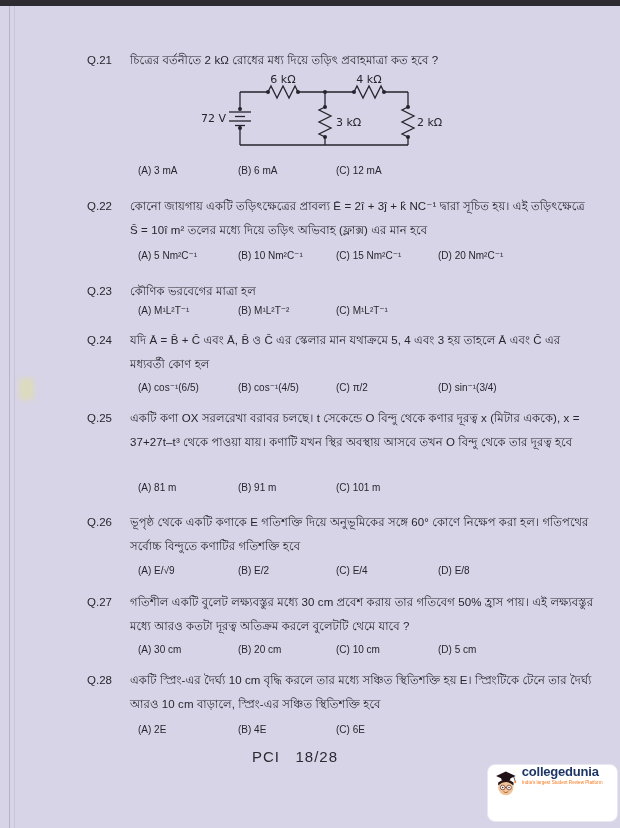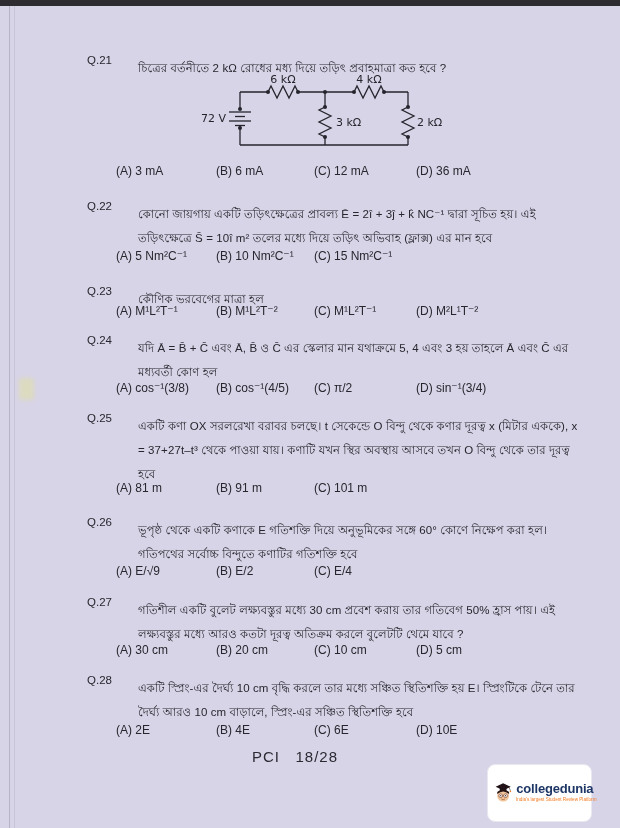--- a/index.html
+++ b/index.html
@@ -8,34 +8,34 @@
     background:#d8d4e7;color:#26262e;
     font-family:"Liberation Sans","DejaVu Sans",sans-serif;
   }
   .scan-top{position:absolute;top:0;left:0;width:620px;height:6px;background:#2e2b31}
   .scan-line-a{position:absolute;top:6px;bottom:0;left:9px;width:1px;background:rgba(100,95,125,.28)}
   .scan-line-b{position:absolute;top:6px;bottom:0;left:14px;width:1px;background:rgba(120,115,145,.16)}
   .smudge{position:absolute;left:19px;top:378px;width:15px;height:22px;background:rgba(224,224,160,.55);filter:blur(2px);border-radius:3px}
 
   .q{position:absolute;left:87px;width:508px}
   .qnum{position:absolute;left:0;top:0;font-weight:400;font-size:11.5px;line-height:24px}
-  .qtext{margin:8px;padding-left:43px;font-size:11.5px;line-height:24px;letter-spacing:.1px}
-  .opts{position:absolute;left:116px;width:472px;display:grid;grid-template-columns:100px 98px 102px auto;font-size:12px;line-height:14px}
+  .qtext{margin:0;padding-left:43px;font-size:11.5px;line-height:24px;letter-spacing:.1px}
+  .opts{position:absolute;left:138px;width:472px;display:grid;grid-template-columns:100px 98px 102px auto;font-size:10px;line-height:14px}
   .opt{white-space:nowrap}
 
   .fig{position:absolute;left:195px;top:72px}
   .fig path,.fig line{stroke:#25252d;stroke-width:1.3;fill:none}
   .fig circle{fill:#25252d;stroke:none}
   .fig text{font-size:11px;fill:#25252d;font-family:"DejaVu Sans","Liberation Sans",sans-serif}
 
   .footer{position:absolute;left:252px;top:748px;font-size:15px;letter-spacing:1px;white-space:pre;color:#2a2a33}
 
-  .logo{position:absolute;left:487px;top:764px;width:105px;height:58px;background:#ffffff;
+  .logo{position:absolute;left:487px;top:764px;width:131px;height:58px;background:#ffffff;
         border-radius:8px;border:1px solid #e9e8f1;box-sizing:border-box;
-        display:flex;align-items:center;padding:0 5px 0 6px}
+        display:flex;padding:0 5px 0 6px}
   .logo-txt{display:flex;flex-direction:column;margin-left:4px;min-width:0}
   .brand{font-size:13px;font-weight:700;color:#1d3666;letter-spacing:-.2px;line-height:1;white-space:nowrap}
   .tagline{font-size:7px;color:#f47a1f;transform:scale(.66);transform-origin:left top;white-space:nowrap;margin-top:2px;line-height:1}
 </style>
 </head>
 <body>
 
 <div>
   <div class="scan-top"></div>
   <div class="scan-line-a"></div>
@@ -85,50 +85,49 @@
     <text x="174" y="11" text-anchor="middle">4 kΩ</text>
     <text x="141" y="54">3 kΩ</text>
     <text x="222" y="54">2 kΩ</text>
     <text x="31" y="50" text-anchor="end">72 V</text>
   </svg>
 
   <div class="opts" style="top:164px">
     <span class="opt">(A) 3 mA</span>
     <span class="opt">(B) 6 mA</span>
     <span class="opt">(C) 12 mA</span>
-    <span class="opt">(D) 36 mA</span>
   </div>
 
   <section class="q" style="top:194px">
     <span class="qnum">Q.22</span>
     <p class="qtext">কোনো জায়গায় একটি তড়িৎক্ষেত্রের প্রাবল্য Ē = 2î + 3ĵ + k̂  NC⁻¹ দ্বারা সূচিত হয়। এই তড়িৎক্ষেত্রে S̄ = 10î  m² তলের মধ্যে দিয়ে তড়িৎ অভিবাহ (ফ্লাক্স) এর মান হবে</p>
   </section>
   <div class="opts" style="top:249px">
     <span class="opt">(A) 5 Nm²C⁻¹</span>
     <span class="opt">(B) 10 Nm²C⁻¹</span>
     <span class="opt">(C) 15 Nm²C⁻¹</span>
+    <span class="opt">(D) 20 Nm²C⁻¹</span>
   </div>
 
   <section class="q" style="top:279px">
     <span class="qnum">Q.23</span>
     <p class="qtext">কৌণিক ভরবেগের মাত্রা হল</p>
   </section>
   <div class="opts" style="top:304px">
     <span class="opt">(A) M¹L²T⁻¹</span>
     <span class="opt">(B) M¹L²T⁻²</span>
     <span class="opt">(C) M¹L²T⁻¹</span>
-    <span class="opt">(D) M²L¹T⁻²</span>
   </div>
 
   <section class="q" style="top:328px">
     <span class="qnum">Q.24</span>
     <p class="qtext">যদি Ā = B̄ + C̄ এবং Ā, B̄ ও C̄ এর স্কেলার মান যথাক্রমে 5, 4 এবং 3 হয় তাহলে Ā এবং C̄ এর মধ্যবর্তী কোণ হল</p>
   </section>
   <div class="opts" style="top:381px">
-    <span class="opt">(A) cos⁻¹(3/8)</span>
+    <span class="opt">(A) cos⁻¹(6/5)</span>
     <span class="opt">(B) cos⁻¹(4/5)</span>
     <span class="opt">(C) π/2</span>
     <span class="opt">(D) sin⁻¹(3/4)</span>
   </div>
 
   <section class="q" style="top:406px">
     <span class="qnum">Q.25</span>
     <p class="qtext">একটি কণা OX সরলরেখা বরাবর চলছে। t সেকেন্ডে O বিন্দু থেকে কণার দূরত্ব x (মিটার এককে), x = 37+27t–t³ থেকে পাওয়া যায়। কণাটি যখন স্থির অবস্থায় আসবে তখন O বিন্দু থেকে তার দূরত্ব হবে</p>
   </section>
   <div class="opts" style="top:481px">
@@ -138,20 +137,21 @@
   </div>
 
   <section class="q" style="top:510px">
     <span class="qnum">Q.26</span>
     <p class="qtext">ভূপৃষ্ঠ থেকে একটি কণাকে E গতিশক্তি দিয়ে অনুভূমিকের সঙ্গে 60° কোণে নিক্ষেপ করা হল। গতিপথের সর্বোচ্চ বিন্দুতে কণাটির গতিশক্তি হবে</p>
   </section>
   <div class="opts" style="top:564px">
     <span class="opt">(A) E/√9</span>
     <span class="opt">(B) E/2</span>
     <span class="opt">(C) E/4</span>
+    <span class="opt">(D) E/8</span>
   </div>
 
   <section class="q" style="top:590px">
     <span class="qnum">Q.27</span>
     <p class="qtext">গতিশীল একটি বুলেট লক্ষ্যবস্তুর মধ্যে 30 cm প্রবেশ করায় তার গতিবেগ 50% হ্রাস পায়। এই লক্ষ্যবস্তুর মধ্যে আরও কতটা দূরত্ব অতিক্রম করলে বুলেটটি থেমে যাবে ?</p>
   </section>
   <div class="opts" style="top:643px">
     <span class="opt">(A) 30 cm</span>
     <span class="opt">(B) 20 cm</span>
     <span class="opt">(C) 10 cm</span>
@@ -159,21 +159,20 @@
   </div>
 
   <section class="q" style="top:668px">
     <span class="qnum">Q.28</span>
     <p class="qtext">একটি স্প্রিং-এর দৈর্ঘ্য 10 cm বৃদ্ধি করলে তার মধ্যে সঞ্চিত স্থিতিশক্তি হয় E। স্প্রিংটিকে টেনে তার দৈর্ঘ্য আরও 10 cm বাড়ালে, স্প্রিং-এর সঞ্চিত স্থিতিশক্তি হবে</p>
   </section>
   <div class="opts" style="top:723px">
     <span class="opt">(A) 2E</span>
     <span class="opt">(B) 4E</span>
     <span class="opt">(C) 6E</span>
-    <span class="opt">(D) 10E</span>
   </div>
 
   <div class="footer">PCI   18/28</div>
 
   <div class="logo">
     <svg width="32" height="38" viewBox="0 0 34 40">
       <circle cx="17" cy="25" r="11" fill="#f0c59a"></circle>
       <path d="M6,22 Q17,12 28,22 L28,18 Q17,9 6,18 Z" fill="#2a1516"></path>
       <path d="M17,2 L31,8.5 L17,15 L3,8.5 Z" fill="#201216"></path>
       <rect x="10.5" y="10" width="13" height="5" rx="2" fill="#201216"></rect>

